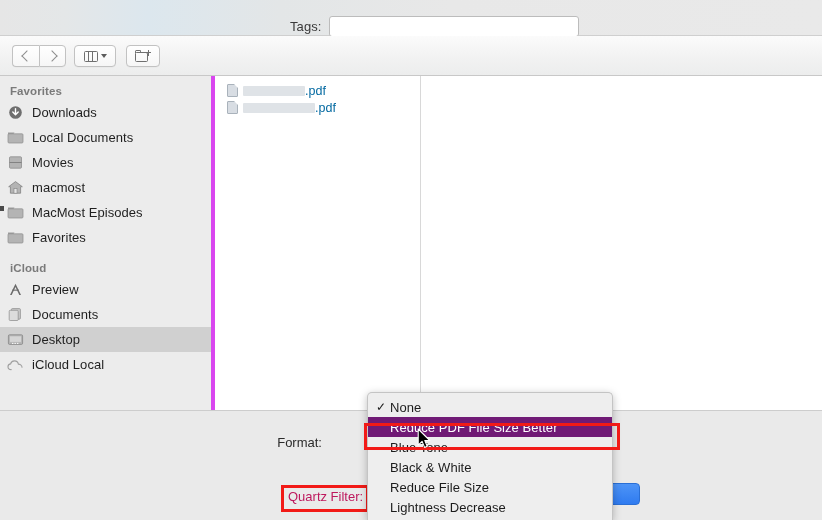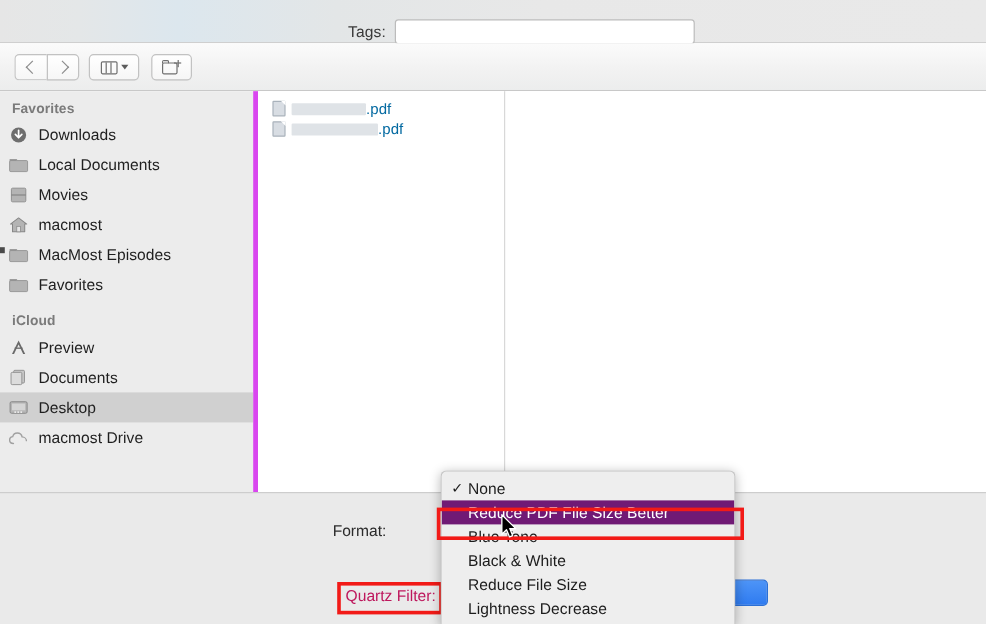--- a/index.html
+++ b/index.html
@@ -616,21 +616,21 @@
       </div>
 
       <div class="sb-item">
         <span class="sb-ico">
           <svg width="17" height="15" viewBox="0 0 17 15">
             <path d="M4.2 12.6 C2.3 12.6 1 11.3 1 9.7 C1 8.2 2.1 7 3.6 6.9
                      C4 5.1 5.5 3.8 7.4 3.8 C9.4 3.8 11.1 5.3 11.4 7.1
                      C13.4 7.2 15 8.7 15 10.2" fill="none" stroke="#a0a0a0" stroke-width="1.15" stroke-linecap="round"></path>
           </svg>
         </span>
-        <span class="sb-label">macmost Drive</span>
+        <span class="sb-label">iCloud Local</span>
       </div>
     </div>
 
     <div class="col-files">
       <div class="file-row" style="margin-top:6px;">
         <span class="pdf-ico"></span>
         <span>
           <span class="redact" style="width:62px;"></span><span class="fname-ext">.pdf</span>
         </span>
       </div>

